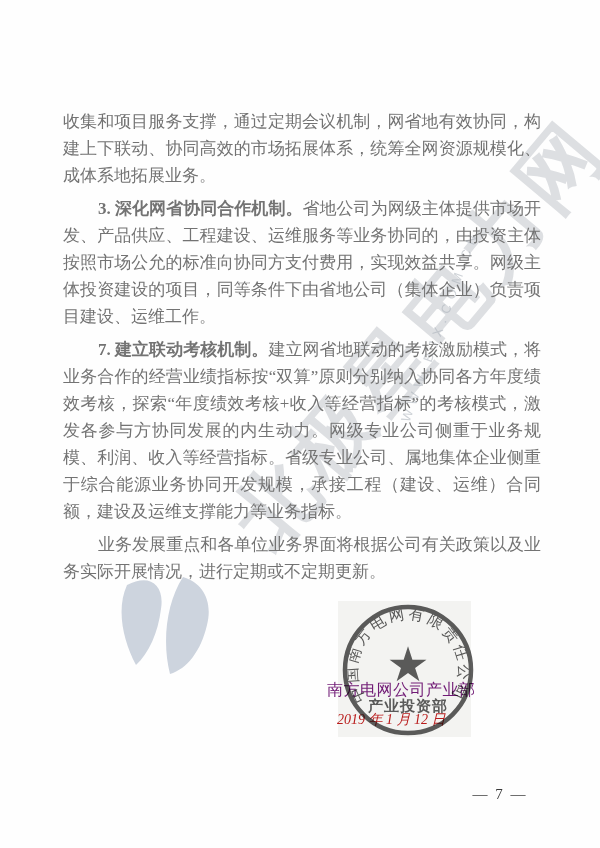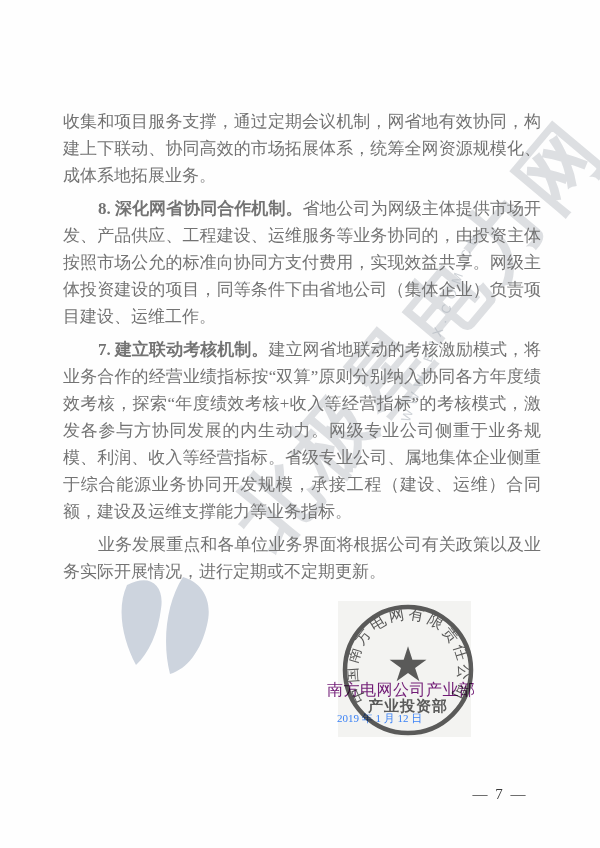--- a/index.html
+++ b/index.html
@@ -43,21 +43,21 @@
   .attachment { margin:27px 0 0 0; text-indent:35px; }
   .heading-run { font-weight:bold; }
 
   
   .signature-department {
     position:absolute; left:327px; top:680px; z-index:2;
     font-size:16px; color:#701a75; letter-spacing:0.5px; white-space:nowrap;
   }
   .signature-date {
     position:absolute; left:337px; top:711px; z-index:2;
-    font-size:11px; color:#3b82f6; white-space:nowrap;
+    font-size:14px; color:#b91c1c; white-space:nowrap;font-style:italic;
   }
 
   
   .seal-svg {
     position:absolute; left:338px; top:599px; z-index:3;
     opacity:0.88; mix-blend-mode:multiply;
   }
 
   
   .page-number {
@@ -77,21 +77,21 @@
     <svg class="wm-petals" width="118" height="108" viewBox="0 0 118 108">
       <path d="M24,14 C46,2 62,13 58,38 C55,62 46,82 33,94 C20,70 13,38 24,14 Z" fill="#c5cdd9"></path>
       <path d="M80,6 C100,12 110,30 104,54 C98,80 84,98 67,103 C59,72 63,32 80,6 Z" fill="#c5cdd9"></path>
     </svg>
   </div>
 
   <div class="seal-backdrop"></div>
 
   <div class="body-text">
     <p class="para continuation">收集和项目服务支撑，通过定期会议机制，网省地有效协同，构建上下联动、协同高效的市场拓展体系，统筹全网资源规模化、成体系地拓展业务。</p>
-    <p class="para"><span class="heading-run">8. 深化网省协同合作机制。</span><span>省地公司为网级主体提供市场开发、产品供应、工程建设、运维服务等业务协同的，由投资主体按照市场公允的标准向协同方支付费用，实现效益共享。网级主体投资建设的项目，同等条件下由省地公司（集体企业）负责项目建设、运维工作。</span></p>
+    <p class="para"><span class="heading-run">3. 深化网省协同合作机制。</span><span>省地公司为网级主体提供市场开发、产品供应、工程建设、运维服务等业务协同的，由投资主体按照市场公允的标准向协同方支付费用，实现效益共享。网级主体投资建设的项目，同等条件下由省地公司（集体企业）负责项目建设、运维工作。</span></p>
     <p class="para"><span class="heading-run">7. 建立联动考核机制。</span><span>建立网省地联动的考核激励模式，将业务合作的经营业绩指标按“双算”原则分别纳入协同各方年度绩效考核，探索“年度绩效考核+收入等经营指标”的考核模式，激发各参与方协同发展的内生动力。网级专业公司侧重于业务规模、利润、收入等经营指标。省级专业公司、属地集体企业侧重于综合能源业务协同开发规模，承接工程（建设、运维）合同额，建设及运维支撑能力等业务指标。</span></p>
     <p class="para">业务发展重点和各单位业务界面将根据公司有关政策以及业务实际开展情况，进行定期或不定期更新。</p>
   </div>
 
   <div class="signature-department">南方电网公司产业部</div>
   <div class="signature-date">2019 年 1 月 12 日</div>
 
   <svg class="seal-svg" width="140" height="140" viewBox="0 0 140 140">
     <circle cx="70" cy="71" r="63" fill="none" stroke-width="4.5" stroke="#474747"></circle>
     <defs>

